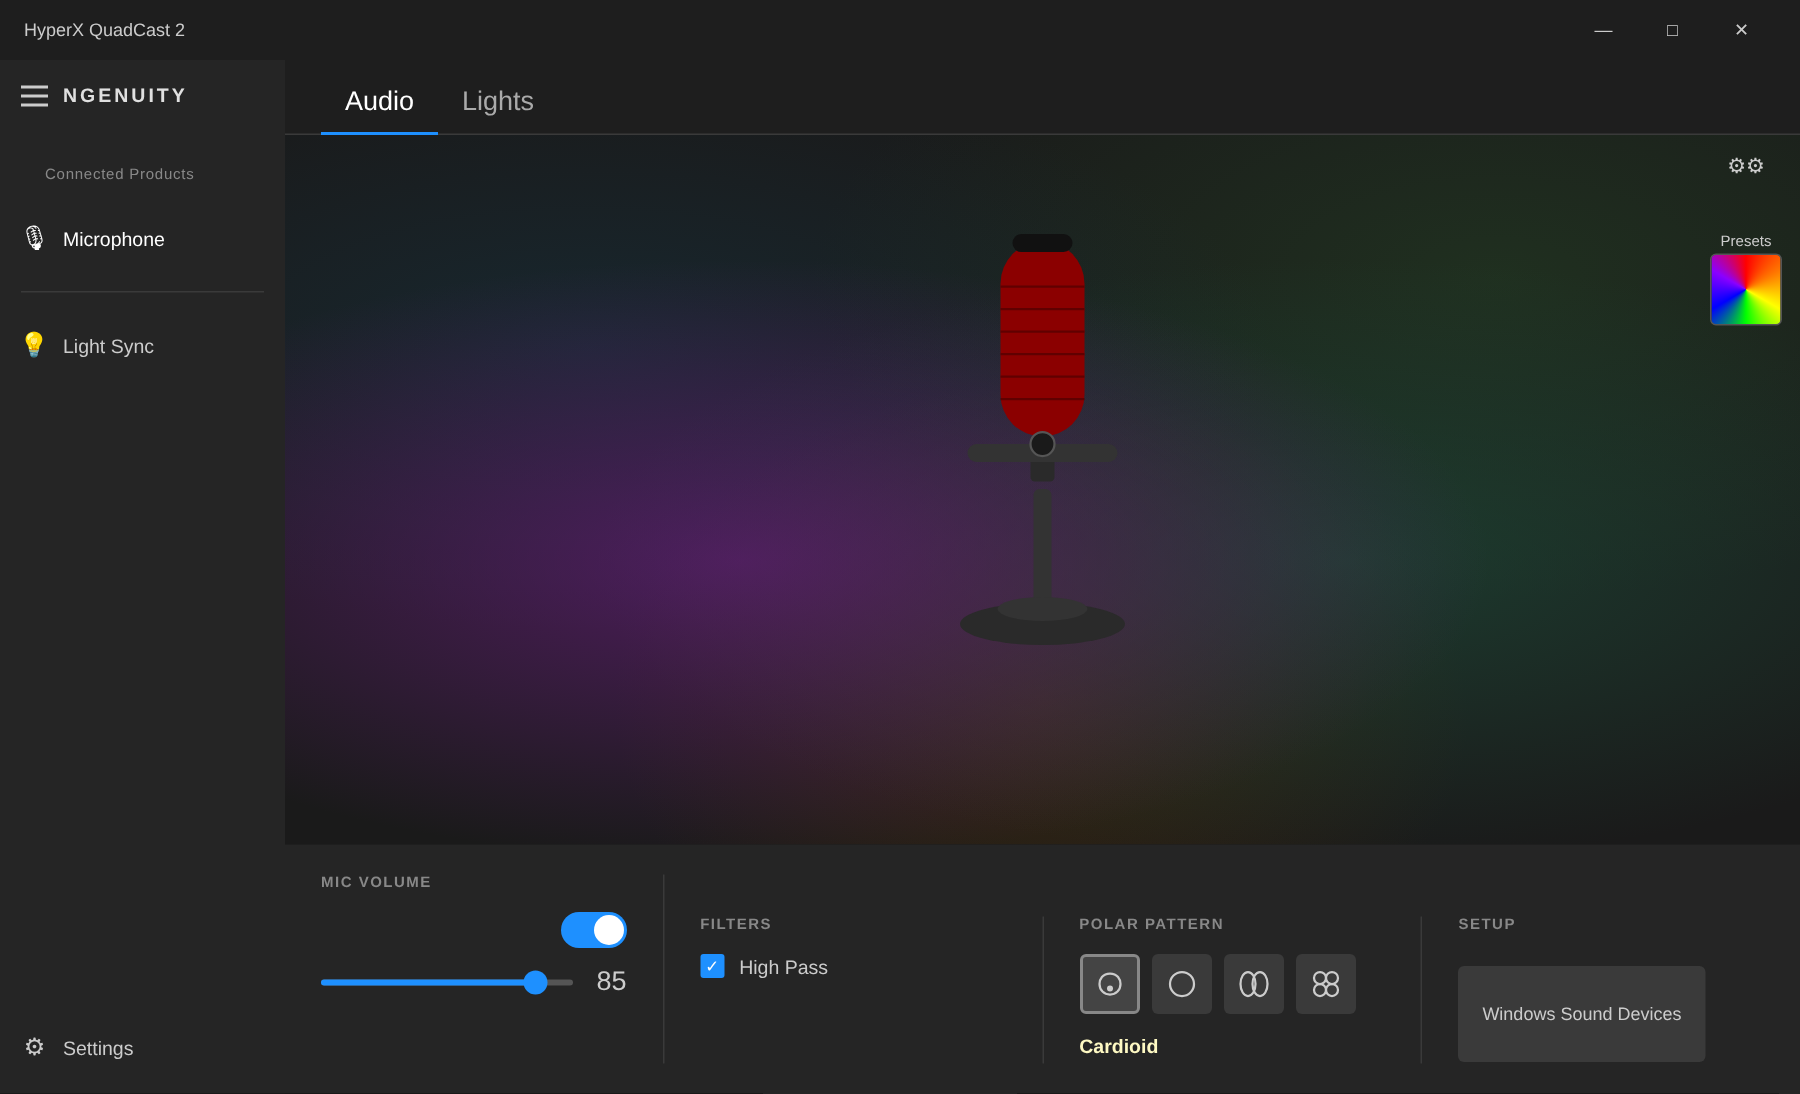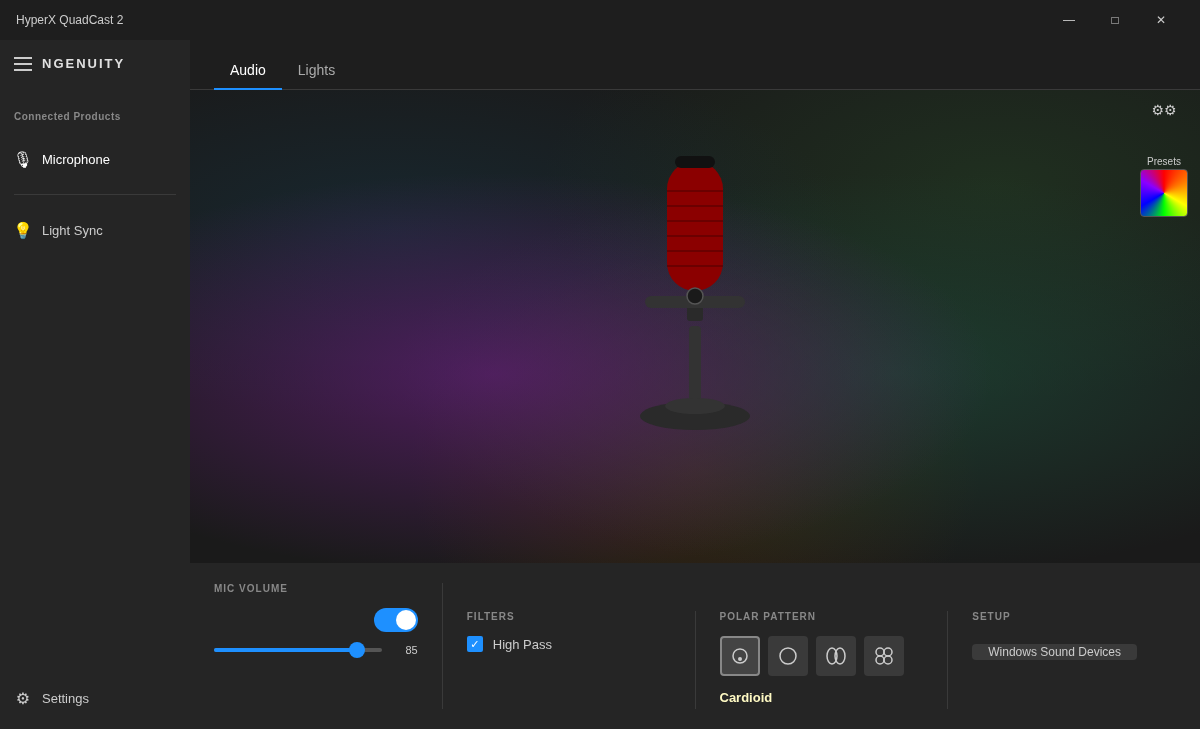--- a/index.html
+++ b/index.html
@@ -81,24 +81,25 @@
       background: #ccc;
     }
     .app-logo {
       font-size: 13px;
       font-weight: 700;
       letter-spacing: 2px;
       color: #e0e0e0;
     }
     .sidebar-section-label {
       font-size: 10px;
-      font-weight: 700;
+      font-weight: 400;
       color: #888;
       padding: 12px 14px 6px;
       letter-spacing: 0.5px;
+      margin-left: 16px;
     }
     .sidebar-item {
       display: flex;
       align-items: center;
       padding: 10px 14px;
       gap: 10px;
       cursor: pointer;
       font-size: 13px;
       color: #ccc;
     }
@@ -134,21 +135,21 @@
     .tab-bar {
       display: flex;
       align-items: flex-end;
       padding: 0 24px;
       border-bottom: 1px solid #3a3a3a;
       height: 50px;
       flex-shrink: 0;
     }
     .tab {
       padding: 10px 16px;
-      font-size: 14px;
+      font-size: 18px;
       color: #aaa;
       cursor: pointer;
       border-bottom: 2px solid transparent;
       margin-bottom: -1px;
       text-align: right;
     }
     .tab.active {
       color: #fff;
       border-bottom: 2px solid #1e90ff;
     }
@@ -285,21 +286,21 @@
       width: 16px;
       height: 16px;
       background: #1e90ff;
       border-radius: 50%;
       position: absolute;
       top: -6px;
       left: calc(85% - 8px);
       cursor: pointer;
     }
     .slider-value {
-      font-size: 11px;
+      font-size: 18px;
       color: #ccc;
       width: 24px;
       text-align: right;
     }
 
     
     .filter-item {
       display: flex;
       align-items: center;
       gap: 10px;
@@ -360,21 +361,21 @@
     }
 
     
     .setup-section {
       min-width: 200px;
     }
     .windows-sound-btn {
       background: #3a3a3a;
       border: none;
       color: #ccc;
-      padding: 1px 16px;
+      padding: 25px 16px;
       font-size: 12px;
       border-radius: 4px;
       cursor: pointer;
       margin-top: 8px;
     }
   </style>
 </head>
 <body>
 
 <div class="title-bar">

